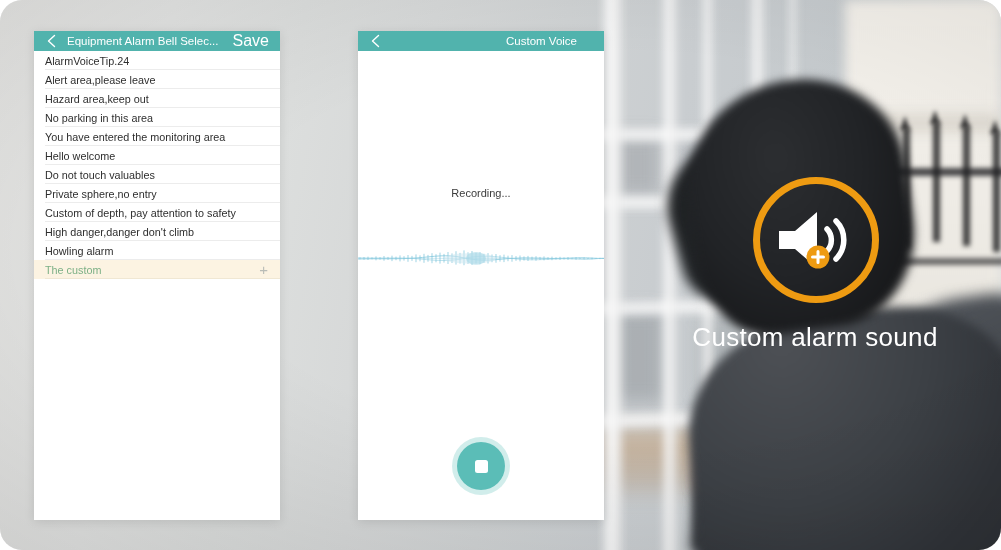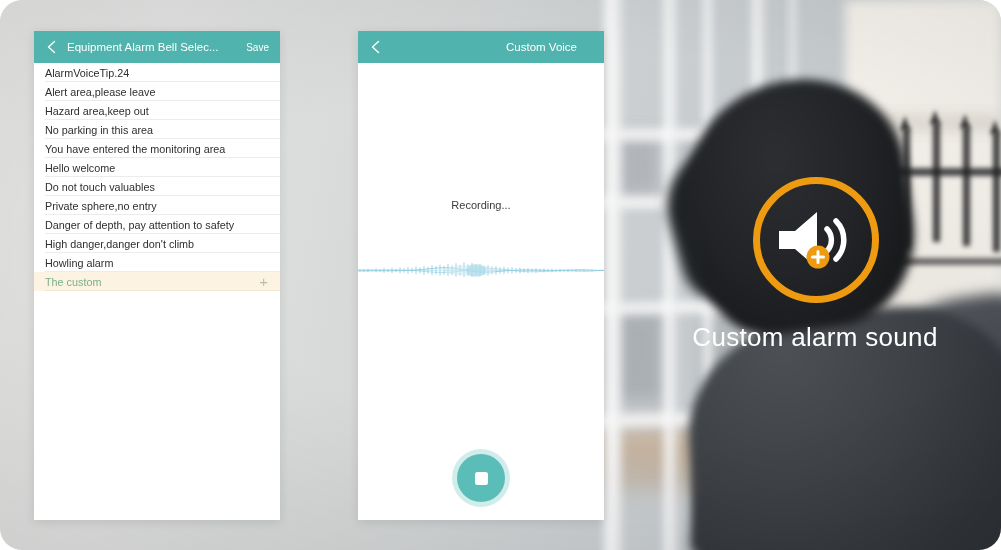--- a/index.html
+++ b/index.html
@@ -205,21 +205,21 @@
   .panel {
     position: absolute;
     background: #ffffff;
     box-shadow: 0 2px 10px rgba(0,0,0,.10);
     overflow: hidden;
   }
   .panel-left  { left: 34px;  top: 31px; width: 246px; height: 489px; }
   .panel-right { left: 358px; top: 31px; width: 246px; height: 489px; }
 
   .nav {
-    height: 32px;
+    height: 20px;
     background: #51B3AD;
     display: flex;
     align-items: center;
     padding: 0 9px;
     box-sizing: border-box;
     color: #ffffff;
   }
   .nav-back {
     width: 18px; height: 18px;
     display: flex; align-items: center; justify-content: center;
@@ -231,21 +231,21 @@
     font-size: 11.5px;
     color: #ffffff;
     white-space: nowrap;
     overflow: hidden;
     text-overflow: ellipsis;
   }
   .nav-title.center { text-align: right; }
   .nav-title.lead   { text-align: left; padding-left: 6px; }
   .nav-action {
     flex: 0 0 auto;
-    font-size: 10px;
+    font-size: 16px;
     color: #ffffff;
     padding-left: 8px;
     padding-right: 2px;
   }
 
   
   .list { background: #ffffff; }
   .row {
     position: relative;
     height: 19px;
@@ -406,21 +406,21 @@
       <div class="row">
         <span class="row-label">Hello welcome</span>
       </div>
       <div class="row">
         <span class="row-label">Do not touch valuables</span>
       </div>
       <div class="row">
         <span class="row-label">Private sphere,no entry</span>
       </div>
       <div class="row">
-        <span class="row-label">Danger of depth, pay attention to safety</span>
+        <span class="row-label">Custom of depth, pay attention to safety</span>
       </div>
       <div class="row">
         <span class="row-label">High danger,danger don't climb</span>
       </div>
       <div class="row">
         <span class="row-label">Howling alarm</span>
       </div>
       <div class="row custom">
         <span class="row-label">The custom</span>
         <span class="row-plus">+</span>

